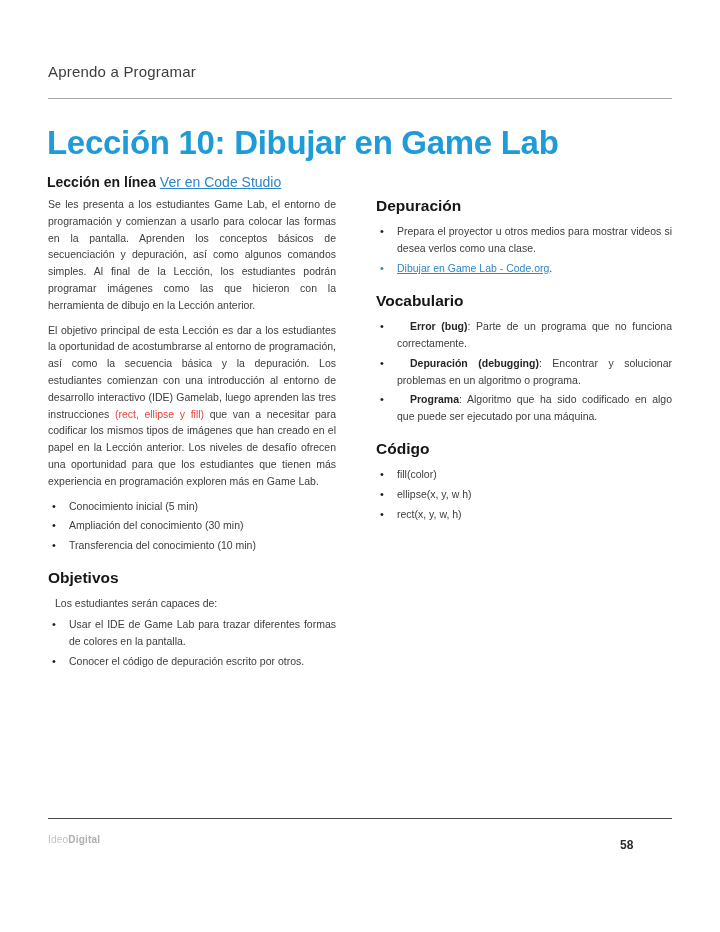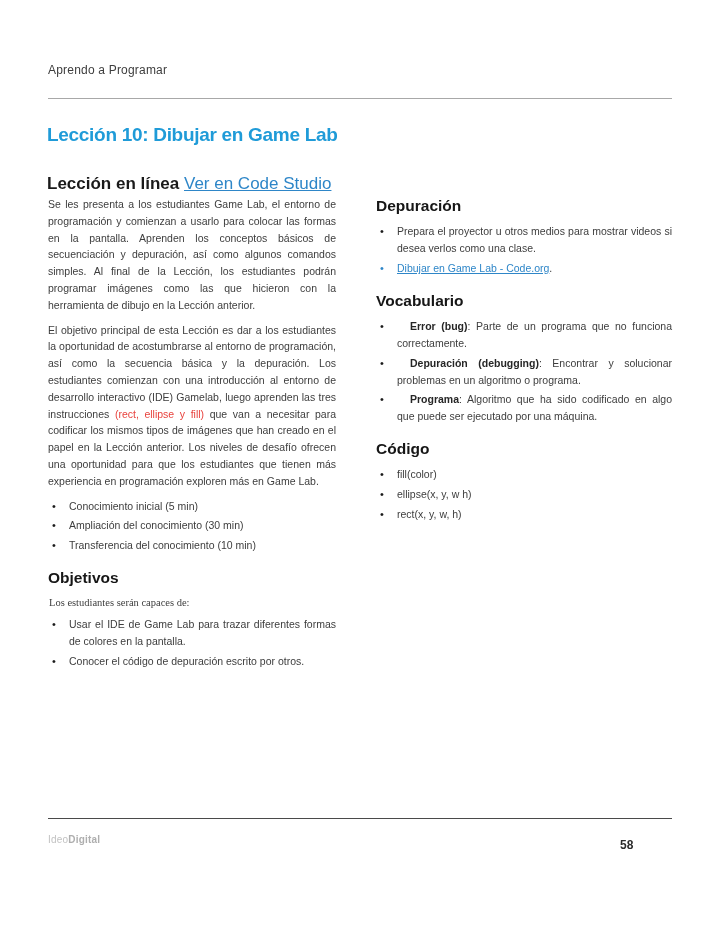--- a/index.html
+++ b/index.html
@@ -15,34 +15,34 @@
     position:relative;
     width:720px;height:932px;
     background:#ffffff;
     font-family:"Liberation Sans", sans-serif;
     color:var(--body-text);
     overflow:hidden;
     margin:0 auto;
   }
   .doc-header{
     position:absolute;top:63px;left:48px;
-    font-size:12px;color:#3d3d3d;letter-spacing:.2px;
+    font-size:15px;color:#3d3d3d;letter-spacing:.2px;
   }
   .header-rule{
     position:absolute;top:98px;left:48px;width:624px;height:1px;
     background:#a8a8a8;
   }
   .page-title{
     position:absolute;top:124px;left:47px;width:626px;
-    font-size:19px;font-weight:700;color:var(--title-blue);
+    font-size:33px;font-weight:700;color:var(--title-blue);
     letter-spacing:-0.3px;
   }
   .lesson-line{
     position:absolute;top:174px;left:47px;
-    font-size:17px;color:#1a1a1a;
+    font-size:14px;color:#1a1a1a;
   }
   .lesson-line .lbl{font-weight:700;}
   a.link{
     color:var(--link-blue);
     text-decoration:underline;
     cursor:pointer;
   }
   .columns{
     position:absolute;top:196px;left:48px;width:624px;
     display:flex;gap:40px;
@@ -67,21 +67,21 @@
     margin-bottom:3px;
   }
   li.just{text-align:justify;}
   li::before{
     content:"\2022";
     position:absolute;left:4px;top:0;
     color:#1a1a1a;font-size:11px;
   }
   li.bullet-blue::before{color:var(--link-blue);}
   li b{color:#262626;margin-left:13px;}
-  .intro{margin:2px 0 4px 1px;font-family:Liberation Serif, serif;}
+  .intro{margin:2px 0 4px 7px;}
   .footer-rule{
     position:absolute;top:818px;left:48px;width:624px;height:1px;
     background:#4a4a4a;
   }
   .footer-brand{
     position:absolute;top:834px;left:48px;
     font-size:10px;letter-spacing:.2px;
   }
   .footer-brand .light{color:#c2c2c2;}
   .footer-brand .boldg{color:#aeaeae;font-weight:700;}

